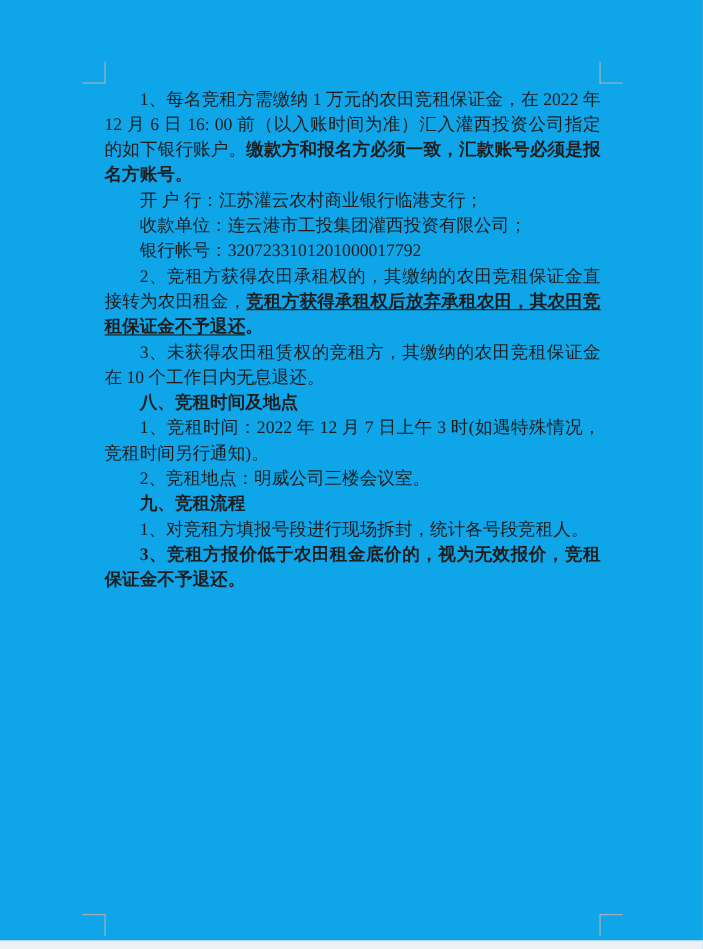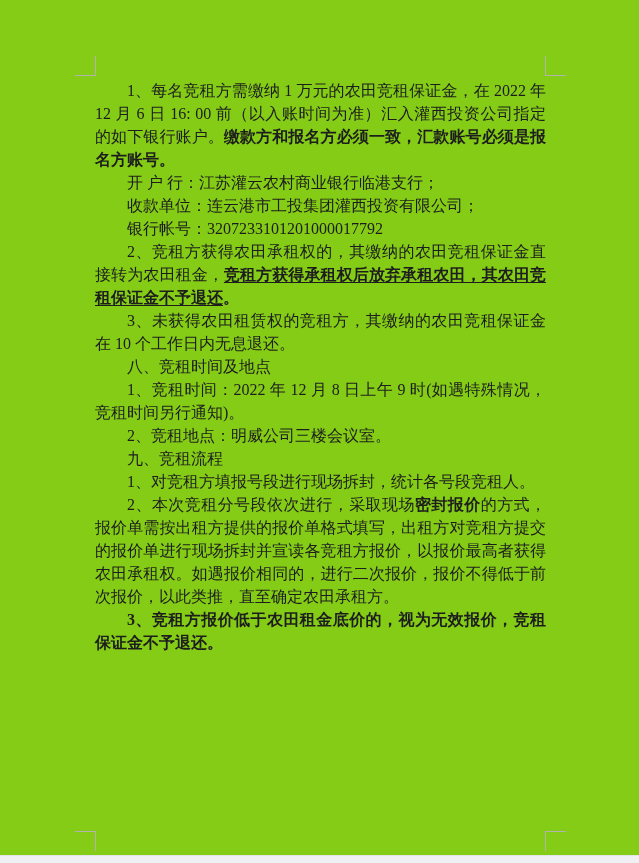--- a/index.html
+++ b/index.html
@@ -10,21 +10,21 @@
   body {
     position: relative;
     width: 639px;
     height: 863px;
     overflow: hidden;
     font-family: "Liberation Serif", "DejaVu Serif", serif;
   }
   .page {
     position: absolute;
     inset: 0;
-    background: #84cc16;
+    background: #0ea5e9;
   }
   
   .mark {
     position: absolute;
     width: 20px;
     height: 19px;
   }
   .mark.tl { left: 75px;  top: 56px;  border-right: 1px solid #b2b2b2; border-bottom: 1px solid #b2b2b2; }
   .mark.tr { left: 545px; top: 56px;  border-left: 1px solid #b2b2b2;  border-bottom: 1px solid #b2b2b2; }
   .mark.bl { left: 75px;  top: 831px; border-right: 1px solid #b2b2b2; border-top: 1px solid #b2b2b2; }
@@ -41,21 +41,21 @@
     text-align: justify;
     text-justify: inter-character;
   }
   .doc p {
     margin: 0;
     padding: 0;
     text-indent: 2em;
   }
   .doc .b { font-weight: bold; }
   .doc .u { text-decoration: underline; text-underline-offset: 2px; }
-  .doc p.heading { font-weight: normal; }
+  .doc p.heading { font-weight: bold; }
 
   .bottom-band {
     position: absolute;
     left: 0;
     bottom: 0;
     width: 100%;
     height: 7px;
     background: #eef0f4;
     border-top: 1px solid #e3e4e9;
   }
@@ -70,22 +70,21 @@
   <div class="mark br"></div>
 
   <div class="doc">
       <p><span>1、每名竞租方需缴纳 1 万元的农田竞租保证金，在 2022 年 12 月 6 日 16: 00 前（以入账时间为准）汇入灌西投资公司指定的如下银行账户。</span><span class="b">缴款方和报名方必须一致，汇款账号必须是报名方账号。</span></p>
       <p><span>开 户 行：江苏灌云农村商业银行临港支行；</span></p>
       <p><span>收款单位：连云港市工投集团灌西投资有限公司；</span></p>
       <p><span>银行帐号：3207233101201000017792</span></p>
       <p><span>2、竞租方获得农田承租权的，其缴纳的农田竞租保证金直接转为农田租金，</span><span class="b u">竞租方获得承租权后放弃承租农田，其农田竞租保证金不予退还</span><span class="b">。</span></p>
       <p><span>3、未获得农田租赁权的竞租方，其缴纳的农田竞租保证金在 10 个工作日内无息退还。</span></p>
       <p class="heading"><span>八、竞租时间及地点</span></p>
-      <p><span>1、竞租时间：2022 年 12 月 8 日上午 9 时(如遇特殊情况，竞租时间另行通知)。</span></p>
+      <p><span>1、竞租时间：2022 年 12 月 7 日上午 3 时(如遇特殊情况，竞租时间另行通知)。</span></p>
       <p><span>2、竞租地点：明威公司三楼会议室。</span></p>
       <p class="heading"><span>九、竞租流程</span></p>
       <p><span>1、对竞租方填报号段进行现场拆封，统计各号段竞租人。</span></p>
-      <p><span>2、本次竞租分号段依次进行，采取现场</span><span class="b">密封报价</span><span>的方式，报价单需按出租方提供的报价单格式填写，出租方对竞租方提交的报价单进行现场拆封并宣读各竞租方报价，以报价最高者获得农田承租权。如遇报价相同的，进行二次报价，报价不得低于前次报价，以此类推，直至确定农田承租方。</span></p>
       <p><span class="b">3、竞租方报价低于农田租金底价的，视为无效报价，竞租保证金不予退还。</span></p>
     </div>
 
   <div class="bottom-band"></div>
 </div>
 
 </body></html>

